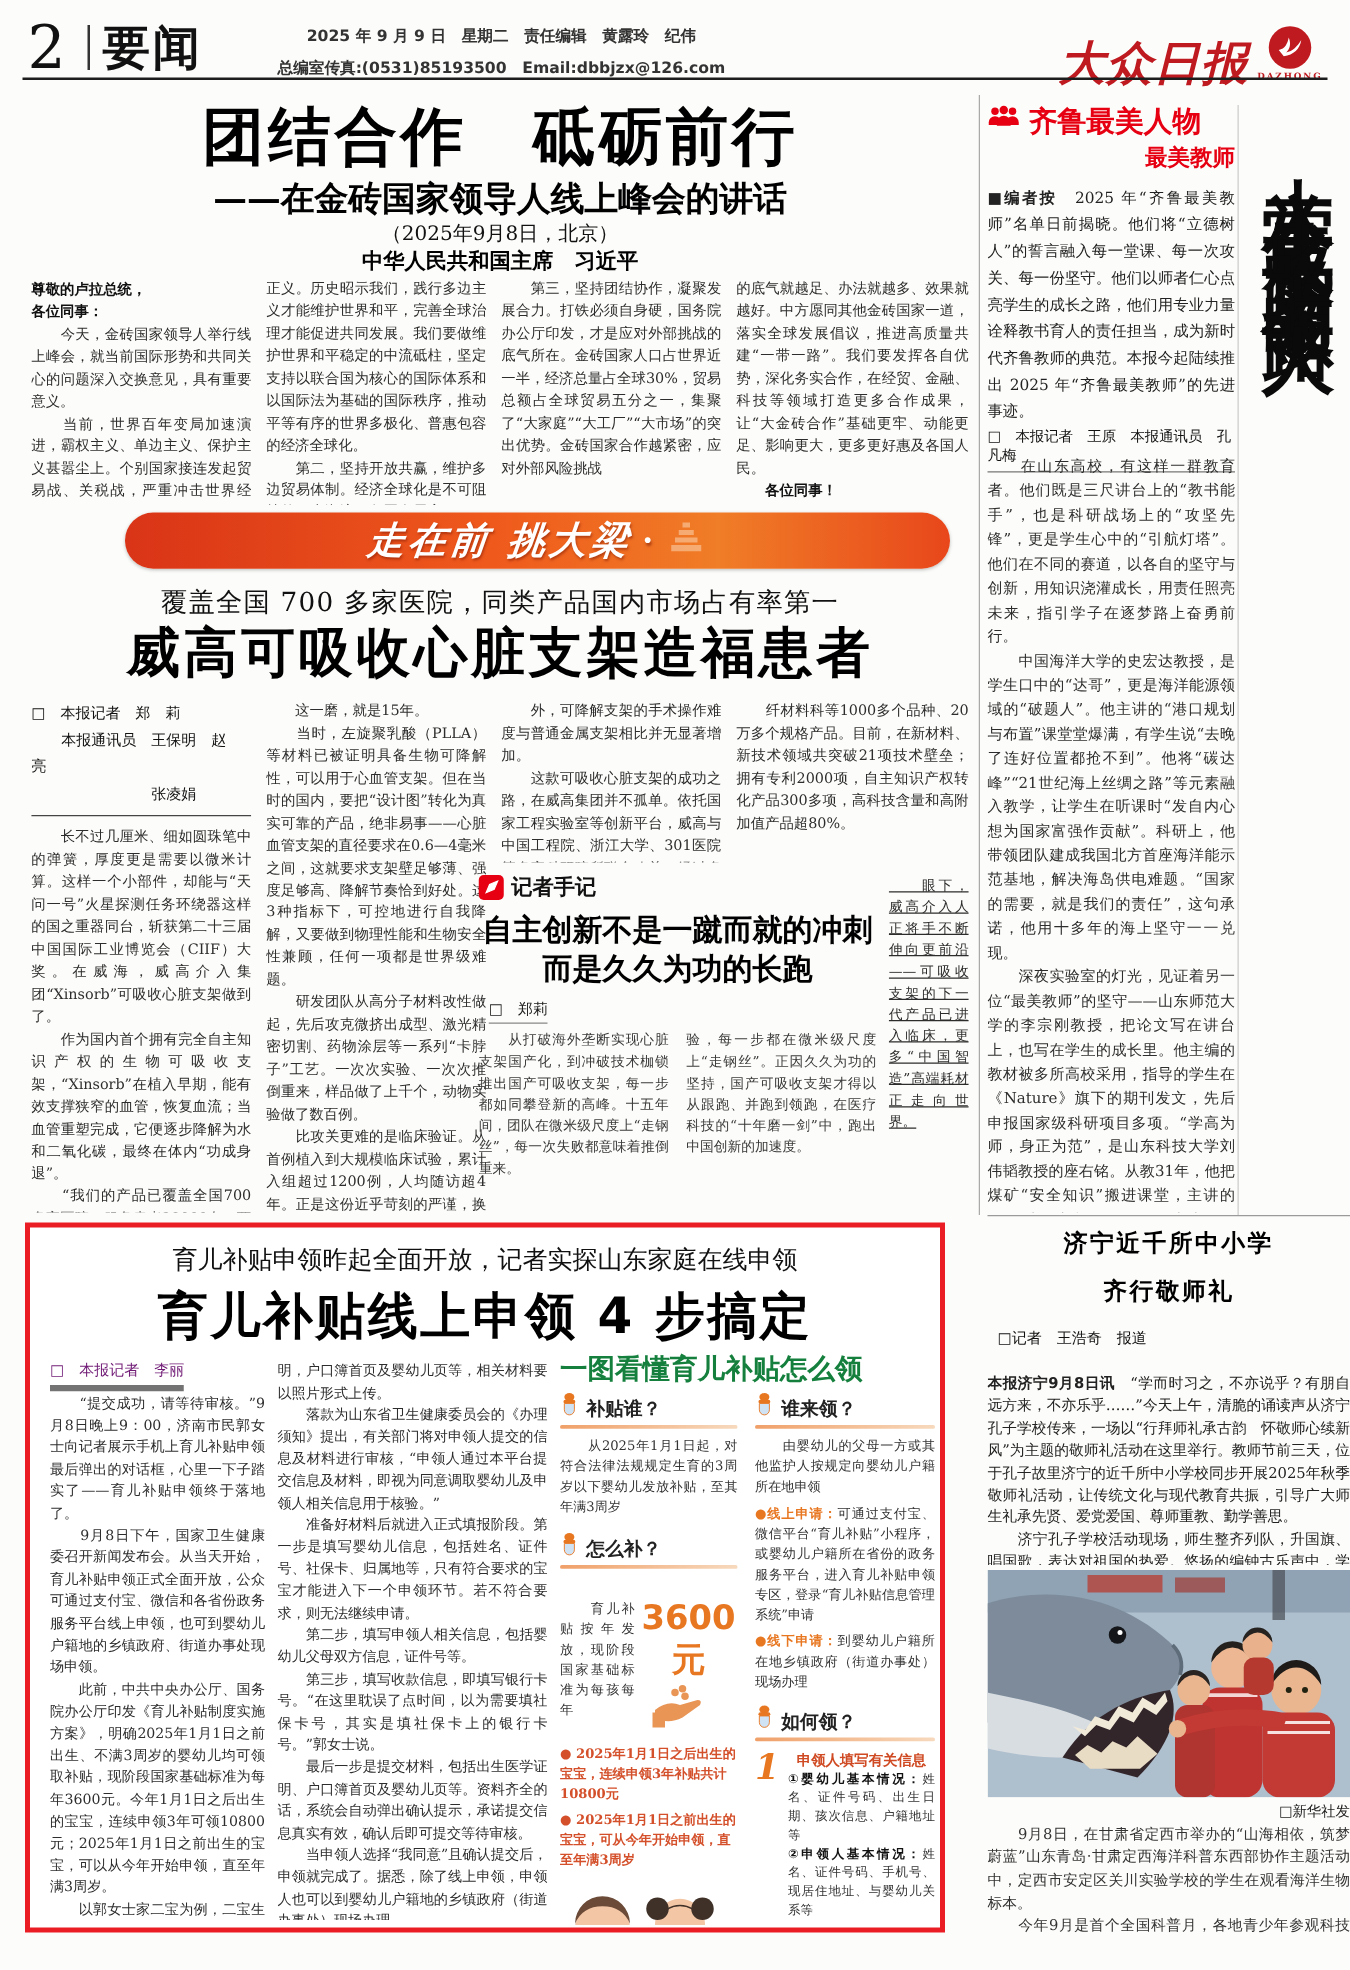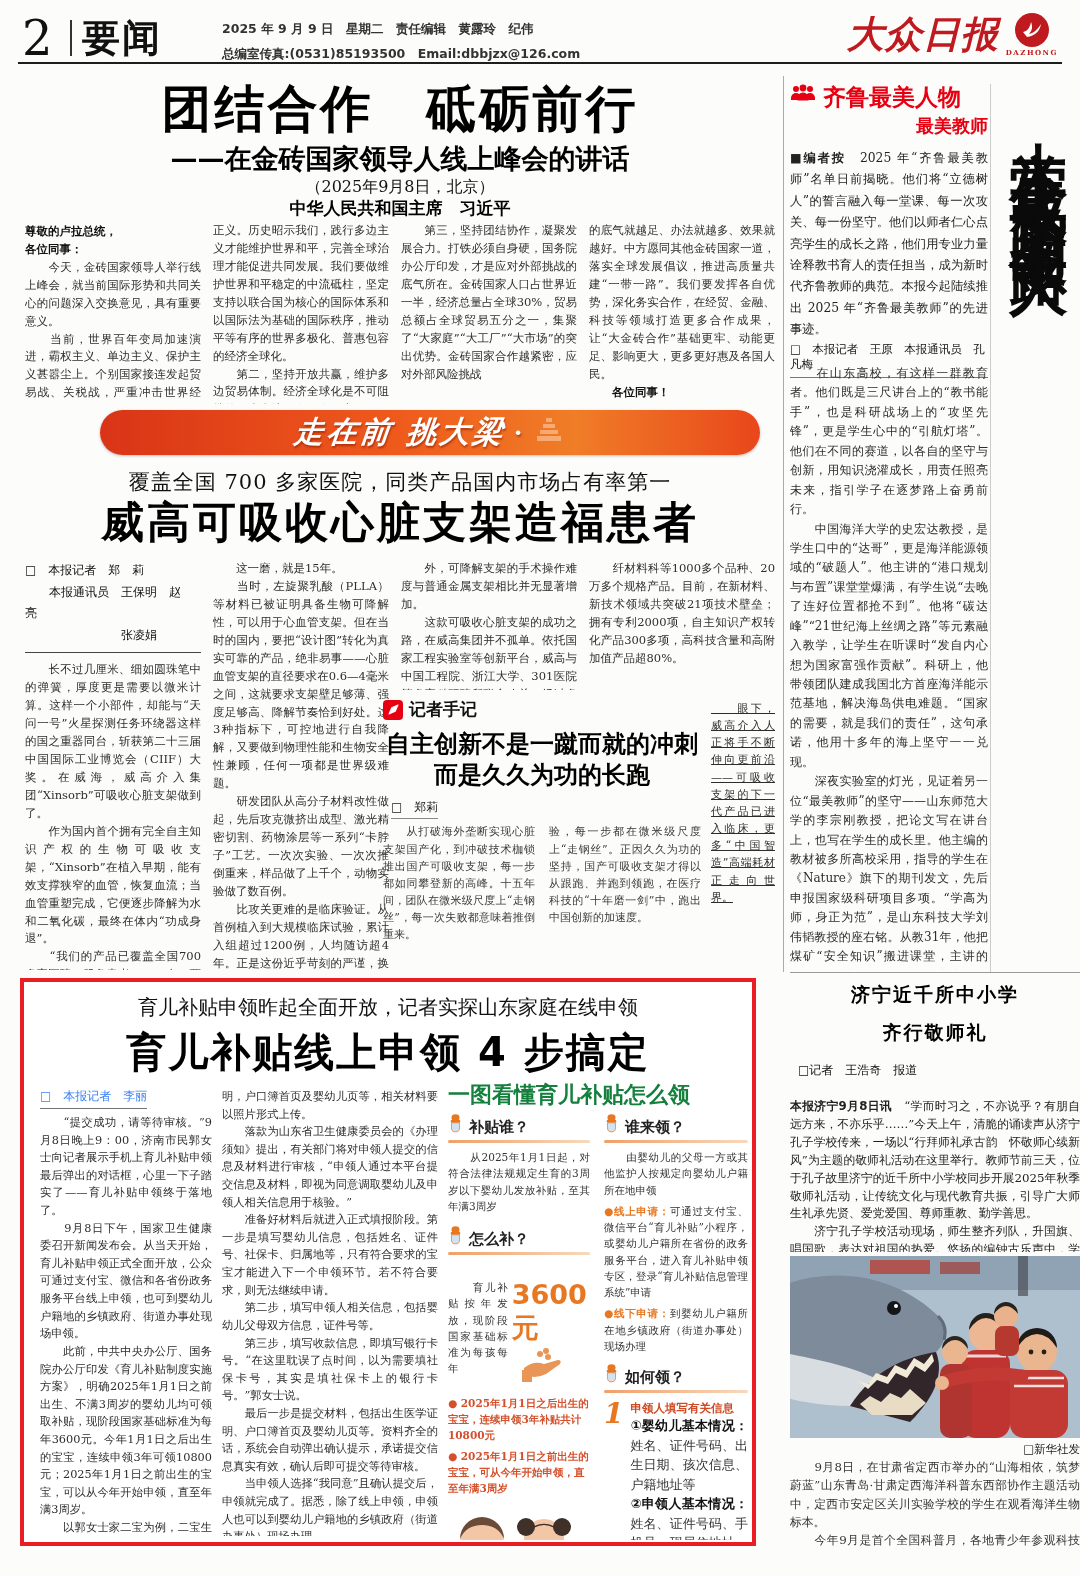--- a/index.html
+++ b/index.html
@@ -1,28 +1,28 @@
 <!DOCTYPE html>
 <html><head>
 <meta charset="utf-8">
 <style>
   html,body{margin:0;padding:0;background:#e9e9e6;}
   .page{position:relative;width:1080px;height:1576px;margin:0 auto;background:#fcfcfa;
         font-family:"DejaVu Serif","Liberation Serif",serif;color:#1c1c1c;overflow:hidden;}
   .abs{position:absolute;}
-  .sans{font-family:"DejaVu Sans","Liberation Sans",sans-serif;}
+  .sans{font-family:"DejaVu Sans","Liberation Sans",sans-serif;text-align:center;}
   .center{text-align:center;}
   .col{position:absolute;font-size:11.5px;line-height:1.56;color:#2d2d2d;text-align:justify;
        white-space:pre-line;overflow:hidden;}
   .hairline{position:absolute;background:#9a9a9a;}
   
   .pagenum{font-size:48px;color:#111;}
   .section-title{font-size:38px;font-weight:900;color:#111;letter-spacing:2px;}
   .hdr-info{font-size:12.5px;font-weight:700;color:#333;line-height:2.0;}
-  .masthead{color:#bf1a20;font-size:37px;font-weight:900;font-style:italic;letter-spacing:1px;}
+  .masthead{color:#bf1a20;font-size:37px;font-weight:900;font-style:italic;letter-spacing:1px;margin-top:16px;}
   .masthead-sub{color:#bf1a20;font-size:7px;font-weight:700;letter-spacing:1.5px;text-align:center;}
   .emblem{width:34px;height:34px;border-radius:50%;background:#bf1a20;display:flex;align-items:center;justify-content:center;}
   
   .speech-hl{font-size:50px;font-weight:900;letter-spacing:3px;color:#000;}
   .speech-sub{font-size:27px;font-weight:700;color:#000;}
   .speech-date{font-size:16px;color:#111;}
   .speech-by{font-size:17px;font-weight:700;color:#000;}
   .salute{font-weight:700;color:#111;font-family:"DejaVu Sans","Liberation Sans",sans-serif;font-size:11.5px;line-height:1.6;}
   
   .banner{left:100px;top:410px;width:660px;height:45px;border-radius:24px;
@@ -44,34 +44,34 @@
   .ql-badge{display:flex;align-items:center;gap:7px;color:#e60012;font-size:23px;font-weight:900;}
   .ql-sub{color:#e60012;font-size:18px;font-weight:900;text-align:right;}
   .ql-note{font-size:12.3px;line-height:1.74;color:#222;text-align:justify;white-space:pre-line;}
   .ql-byline{font-size:11.5px;color:#111;border-bottom:1px solid #777;padding-bottom:5px;}
   .vert-hl{writing-mode:vertical-rl;font-size:58px;font-weight:700;letter-spacing:12px;color:#0a0a0a;
            font-family:"DejaVu Serif","Liberation Serif",serif;}
   
   .red-box{left:20px;top:978px;width:736px;height:568px;border:4px solid #ea1c24;background:#fff;box-sizing:border-box;}
   .sub-kicker{font-size:20px;color:#111;}
   .sub-hl{font-size:40px;font-weight:900;letter-spacing:2px;color:#000;}
-  .sub-byline{font-size:12px;color:#3b82f6;border-bottom:1px solid #737373;display:inline-block;padding-bottom:3px;}
+  .sub-byline{font-size:12px;color:#701a75;border-bottom:5px solid #737373;display:inline-block;padding-bottom:3px;}
   
   .ig{position:absolute;left:424px;top:118px;width:300px;height:428px;overflow:hidden;}
   .ig-title{font-size:22px;font-weight:900;color:#15803d;}
   .ig-h{display:flex;align-items:flex-end;gap:6px;font-size:15px;font-weight:900;color:#222;}
   .ig-bar{height:3px;background:linear-gradient(90deg,#f0a069,#f7d9bd);border-radius:2px;margin:3px 0 6px 0;}
   .ig-body{font-size:10.5px;line-height:1.55;color:#333;text-align:justify;white-space:pre-line;}
   .ig-note{font-size:10.5px;line-height:1.5;font-weight:700;color:#d4502b;white-space:pre-line;margin-top:6px;}
   .ig-amount{font-size:27px;font-weight:900;color:#e87722;}
   .ig-olabel{color:#e87722;font-weight:700;}
   .ig-step{display:flex;gap:7px;margin-top:7px;padding-top:6px;border-top:1px solid #ecd2b6;}
   .ig-num{font-size:28px;font-style:italic;font-weight:700;color:#e87722;font-family:"DejaVu Serif",serif;line-height:1;}
   .ig-stitle{font-size:11.5px;font-weight:700;color:#cf4a22;line-height:1.4;}
-  .ig-sbody{font-size:13px;line-height:1.5;color:#333;text-align:justify;}
+  .ig-sbody{font-size:10px;line-height:1.5;color:#333;text-align:justify;}
   .ig-slabel{font-weight:700;color:#111;}
   
   .jn-hl{font-size:19px;font-weight:900;color:#000;letter-spacing:2px;}
   .jn-byline{font-size:12px;color:#111;}
   .jn-body{font-size:11.8px;line-height:1.52;color:#222;text-align:justify;white-space:pre-line;overflow:hidden;}
   .jn-lead{font-weight:900;font-family:"DejaVu Sans","Liberation Sans",sans-serif;}
   .cap-credit{font-size:11.5px;color:#222;text-align:right;}
   .cap-body{font-size:11.8px;line-height:1.55;color:#333;text-align:justify;white-space:pre-line;}
 </style>
 </head>

